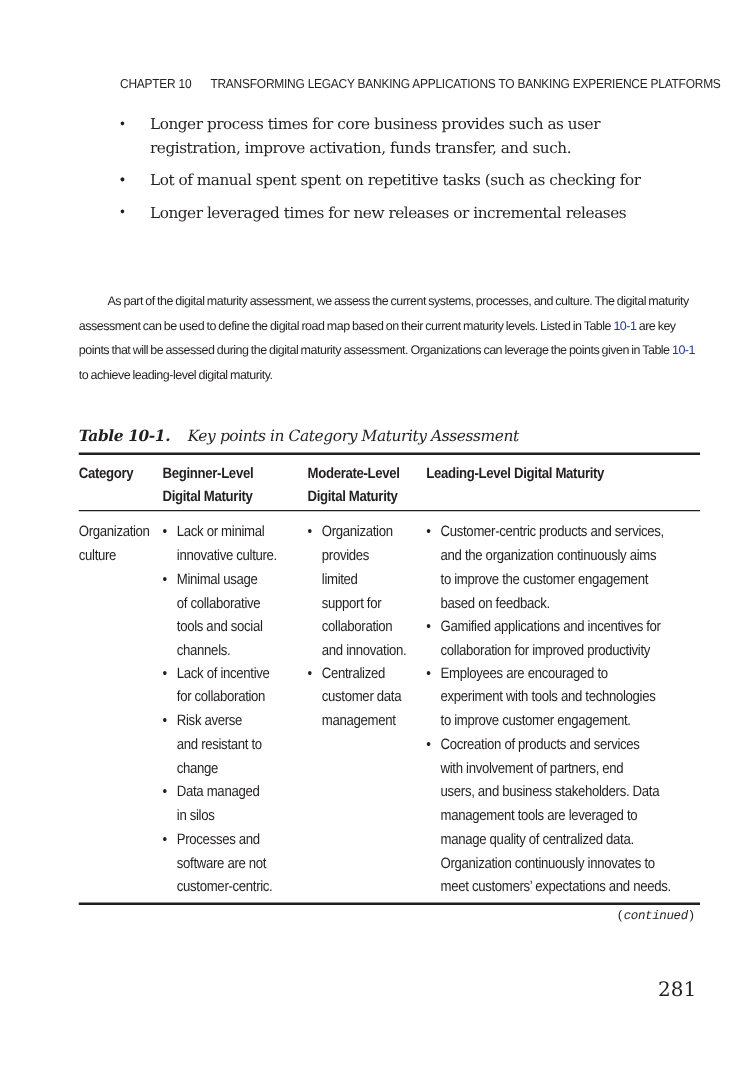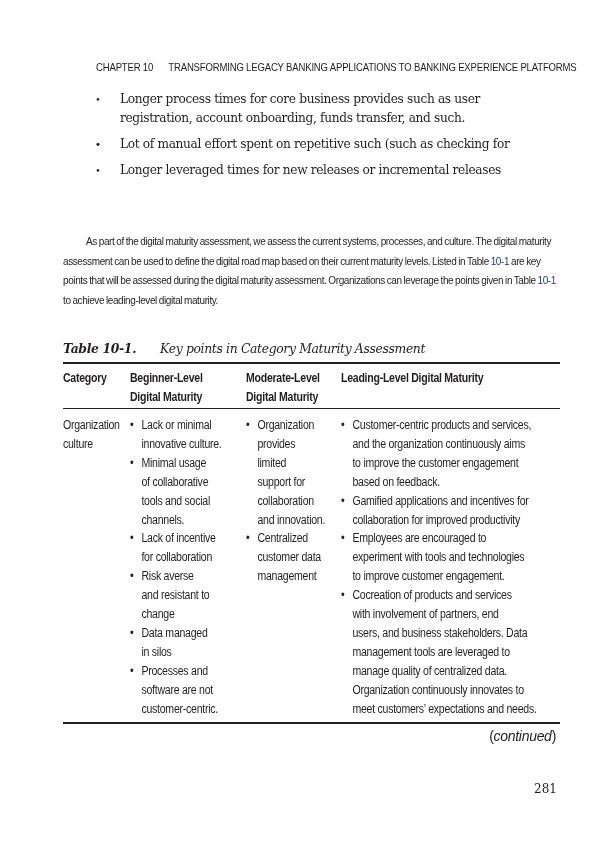--- a/index.html
+++ b/index.html
@@ -69,21 +69,21 @@
     .table-caption {
       position: absolute;
       left: 63px;
       top: 341px;
       font-family: "DejaVu Serif", serif;
       font-style: italic;
       font-size: 12.4px;
       letter-spacing: -0.35px;
       white-space: nowrap;
     }
-    .table-caption .num { font-weight: bold; margin-right: 24px; }
+    .table-caption .num { font-weight: bold; margin-right: 14px; }
     .rule {
       position: absolute;
       left: 63px;
       width: 497px;
       background: #231f20;
     }
     .rule.top { top: 362px; height: 1.6px; }
     .rule.mid { top: 408px; height: 1.2px; }
     .rule.bot { top: 722px; height: 1.6px; }
     .tbl {
@@ -128,54 +128,54 @@
     .tbody li .dot {
       position: absolute;
       left: 0;
       top: 0;
     }
     .tbody .c3 li { white-space: nowrap; }
     .continued {
       position: absolute;
       right: 44px;
       top: 728px;
-      font-family: Liberation Sans, sans-serif;
-      font-size: 14px;
+      font-family: Liberation Mono, monospace;
+      font-size: 10px;
       font-style: italic;
       letter-spacing: -0.3px;
     }
     .continued .paren { font-style: normal; }
     .page-number {
       position: absolute;
       right: 43px;
       top: 782px;
       font-family: "DejaVu Serif", serif;
-      font-size: 12px;
+      font-size: 16px;
     }
   </style>
 </head>
 <body>
 
 <div class="running-head">
   <span class="chap">CHAPTER 10</span>
   <span>TRANSFORMING LEGACY BANKING APPLICATIONS TO BANKING EXPERIENCE PLATFORMS</span>
 </div>
 
 <ul class="bullets">
   <li>
     <span class="dot">•</span>
     <span>Longer process times for core business provides such as user</span><br>
-    <span>registration, account onboarding, funds transfer, and such.</span>
-  </li>
-  <li>
-    <span class="dot">•</span>
-  </li>
-  <li>
-    <span class="dot">•</span>
-    <span>Lot of manual effort spent on repetitive such (such as checking for</span><br>
+    <span>registration, improve activation, funds transfer, and such.</span>
+  </li>
+  <li>
+    <span class="dot">•</span>
+  </li>
+  <li>
+    <span class="dot">•</span>
+    <span>Lot of manual spent spent on repetitive tasks (such as checking for</span><br>
   </li>
   <li>
     <span class="dot">•</span>
     <span>Longer leveraged times for new releases or incremental releases</span>
   </li>
 </ul>
 
 <p class="para"><span>As part of the digital maturity assessment, we assess the current systems, processes, and culture. The digital maturity assessment can be used to define the digital road map based on their current maturity levels. Listed in Table </span><span class="xref">10-1</span><span> are key points that will be assessed during the digital maturity assessment. Organizations can leverage the points given in Table </span><span class="xref">10-1</span><span> to achieve leading-level digital maturity.</span></p>
 
 <div class="table-caption">

